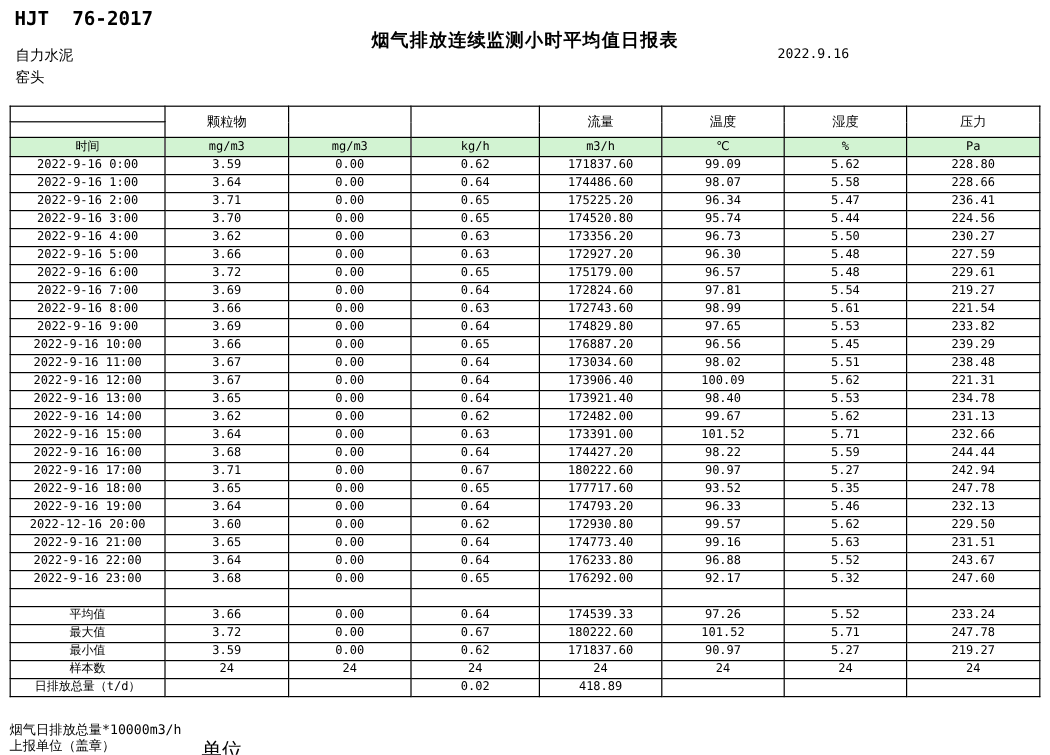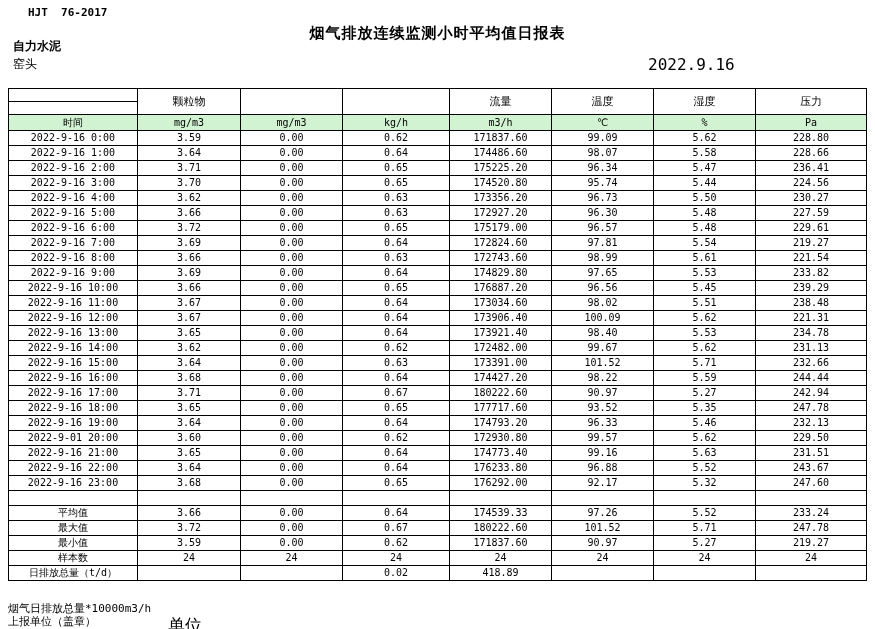--- a/index.html
+++ b/index.html
@@ -7,41 +7,40 @@
   body {
     width: 875px; height: 629px;
     background: #ffffff;
     font-family: "DejaVu Sans Mono", "DejaVu Sans", monospace;
     color: #000;
     position: relative;
     overflow: hidden;
   }
   .doc-code {
     position: absolute; left: 12px; top: 6px;
-    font-size: 11px; font-weight: bold;
+    font-size: 16px; font-weight: bold;
     white-space: pre;
-    margin-left: 16px;
   }
   .doc-title {
     position: absolute; left: 0; top: 24px; width: 875px;
     text-align: center;
     font-size: 15px; font-weight: bold;
     letter-spacing: 1px;
   }
   .company {
     position: absolute; left: 13px; top: 38px;
-    font-size: 12px; font-weight: bold;
+    font-size: 12px; font-weight: normal;
   }
   .site {
     position: absolute; left: 13px; top: 56px;
     font-size: 12px; font-weight: normal;
   }
   .report-date {
-    position: absolute; left: 648px; top: 55px;
-    font-size: 16px;
+    position: absolute; left: 648px; top: 38px;
+    font-size: 11px;
     text-align: center;
   }
   table.report {
     position: absolute; left: 8px; top: 88px;
     width: 858px;
     border-collapse: collapse;
     table-layout: fixed;
   }
   table.report td {
     border: 1px solid #000;
@@ -310,21 +309,21 @@
         <td>2022-9-16 19:00</td>
         <td>3.64</td>
         <td>0.00</td>
         <td>0.64</td>
         <td>174793.20</td>
         <td>96.33</td>
         <td>5.46</td>
         <td>232.13</td>
       </tr>
       <tr>
-        <td>2022-9-01 20:00</td>
+        <td>2022-12-16 20:00</td>
         <td>3.60</td>
         <td>0.00</td>
         <td>0.62</td>
         <td>172930.80</td>
         <td>99.57</td>
         <td>5.62</td>
         <td>229.50</td>
       </tr>
       <tr>
         <td>2022-9-16 21:00</td>

